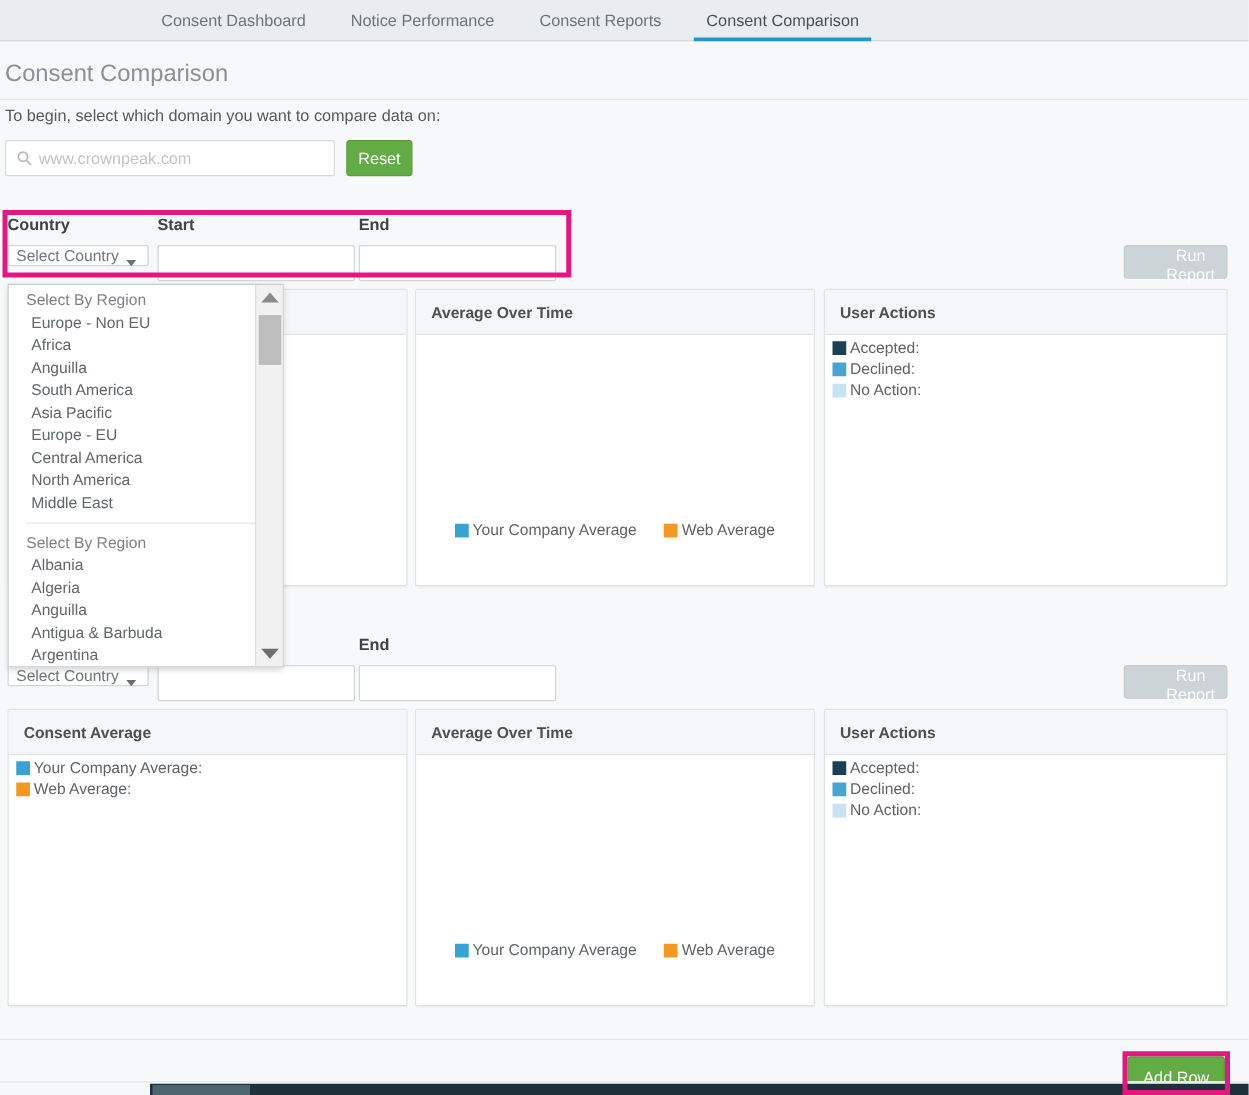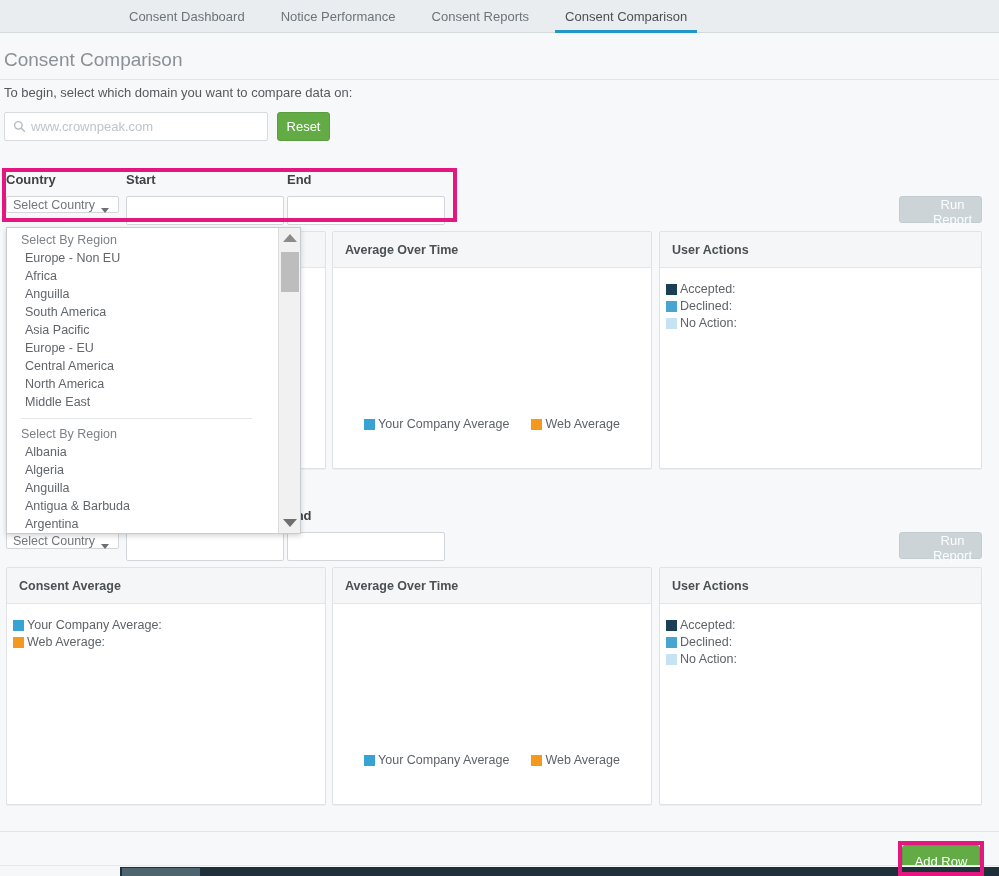--- a/index.html
+++ b/index.html
@@ -115,32 +115,32 @@
     border-radius: 2px;
     box-shadow: 0 1px 0 rgba(0,0,0,0.045);
   }
   .panel-head {
     height: 36px; background: #f4f6f7; border-bottom: 1px solid #e2e6e9;
     display: flex; align-items: center; padding-left: 12px;
     font-size: 12.5px; font-weight: bold; color: #4b5055;
   }
   .panel-body { position: relative; height: calc(100% - 37px); }
   .kv { display: flex; align-items: center; margin: 0 0 3px 6px; font-size: 12.5px; color: #5e6368; }
-  .kv:first-child { margin-top: 14px; }
+  .kv:first-child { margin-top: 3px; }
   .sw { width: 11px; height: 11px; display: inline-block; margin-right: 3px; flex: none; }
   .chart-legend {
     position: absolute; left: 0; right: 0; bottom: 36px;
     display: flex; justify-content: center; gap: 22px;
     font-size: 12.5px; color: #5e6368;
   }
   .leg { display: flex; align-items: center; }
 
   
   .dropdown {
-    position: absolute; left: 6px; top: 227px; width: 295px; height: 307px;
+    position: absolute; left: 6px; top: 227px; width: 221px; height: 307px;
     background: #fff; border: 1px solid #c8ccd0;
     box-shadow: 0 2px 5px rgba(0,0,0,0.17);
     z-index: 50; overflow: hidden;
   }
   .dd-list { position: absolute; left: 0; top: 0; width: 245px; height: 100%; }
   .dd-group-label {
     font-size: 12.5px; color: #7d8287; padding: 5px 0 3px 14px;
   }
   .dd-item {
     font-size: 12.5px; color: #61666b; padding: 1px 0 2px 18px;

